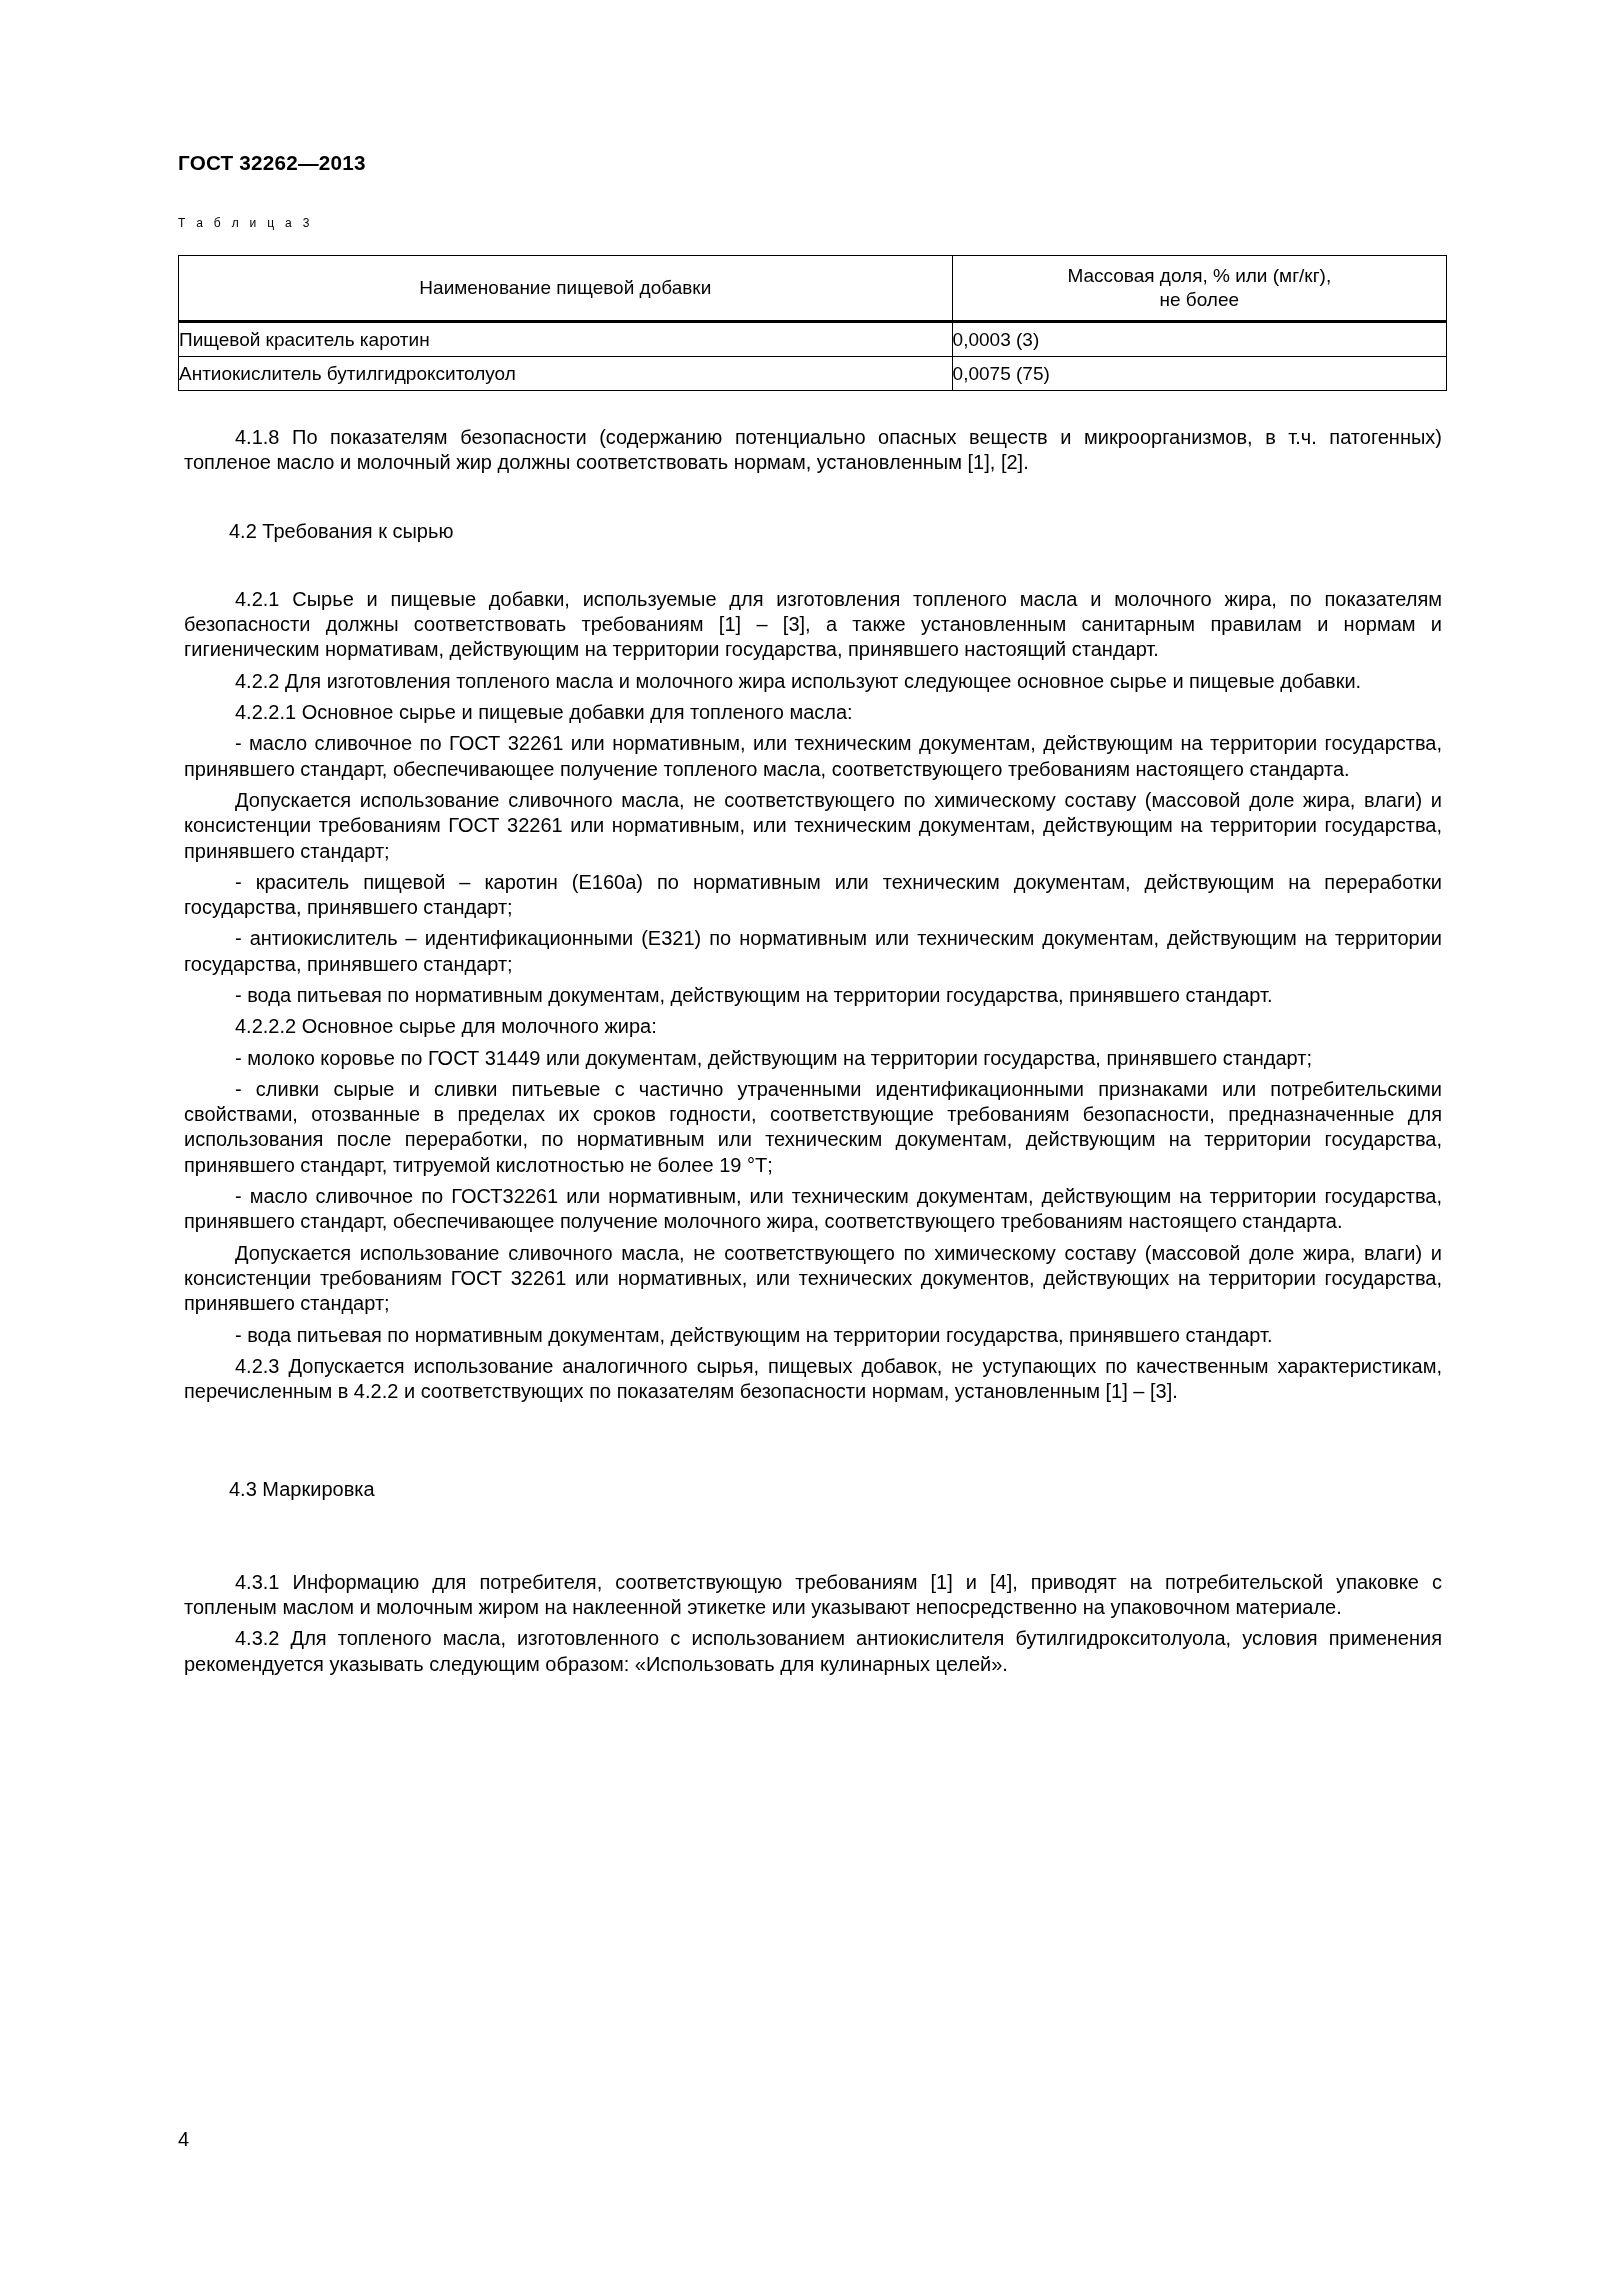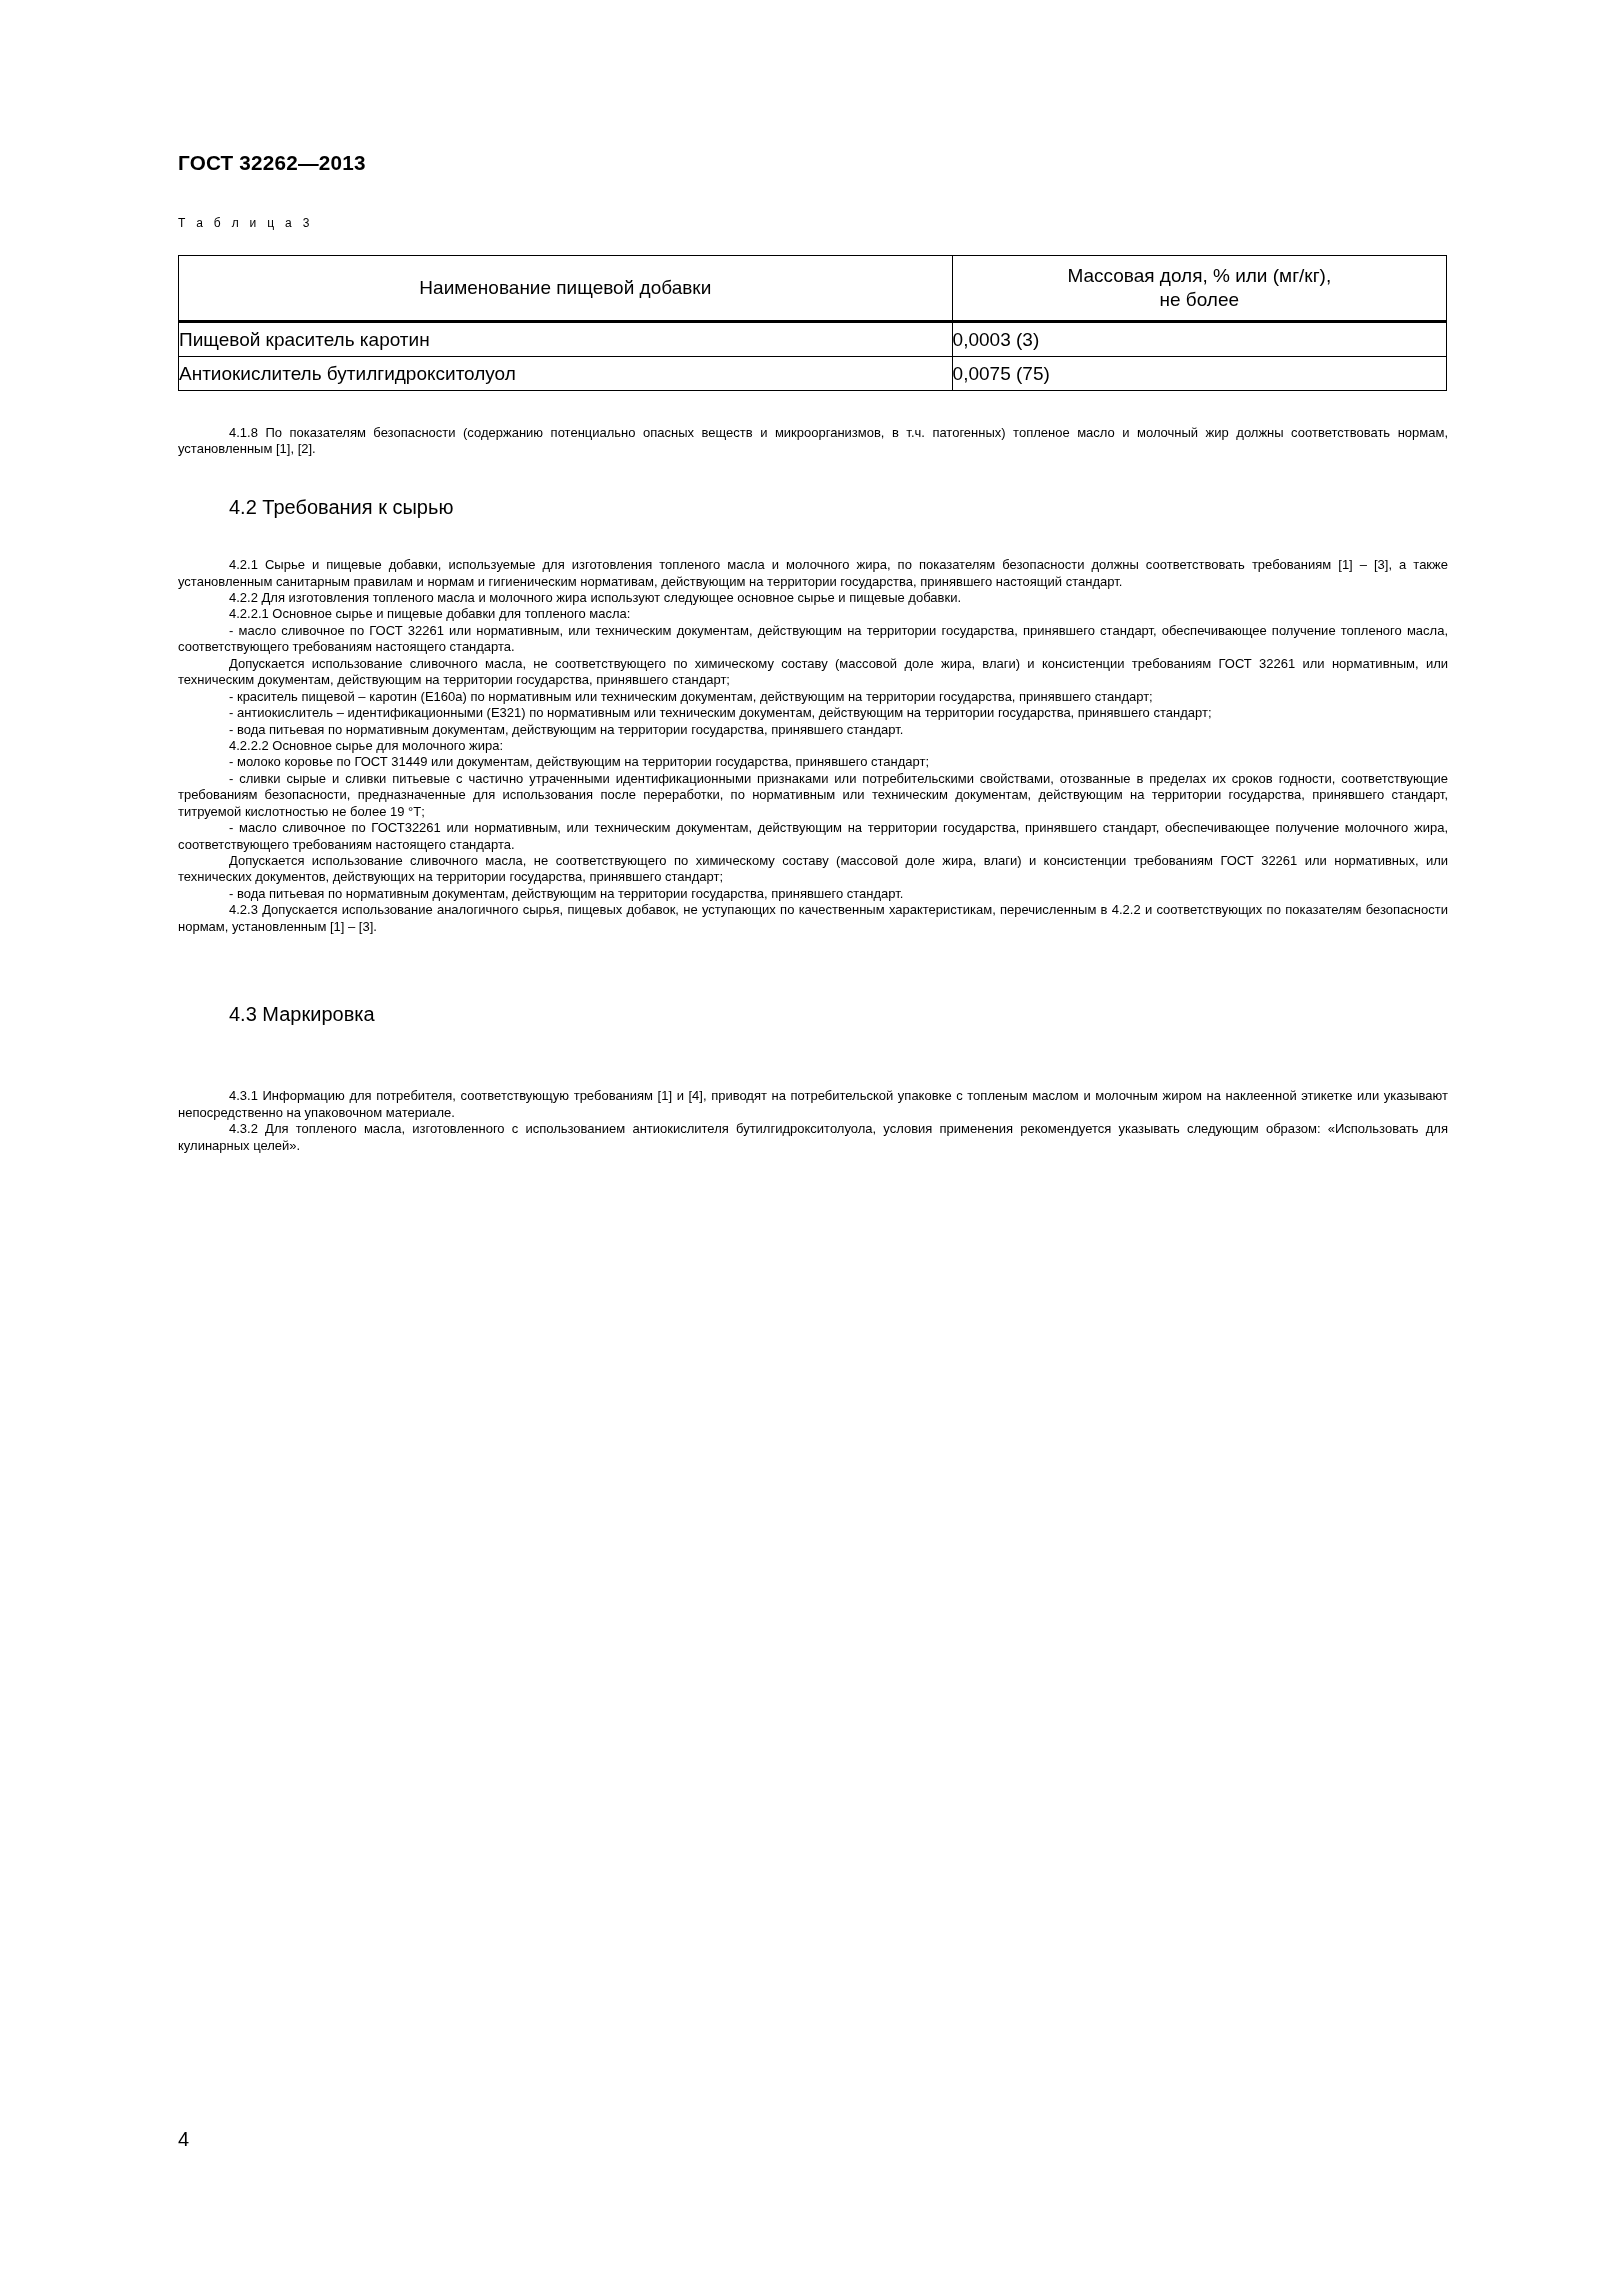--- a/index.html
+++ b/index.html
@@ -63,25 +63,25 @@
   table.spec-table tbody td {
     height: 33px;
     line-height: 1.25;
   }
   .col-name  { width: 773px; }
   .col-value { width: 494px; }
   td.cell-name  { text-align: left;   padding-left: 9.2px; }
   td.cell-value { text-align: left; }
 
   p.para {
-    font-size: 13px;
+    font-size: 20px;
     line-height: 1.265;
     text-align: justify;
     text-justify: inter-word;
-    margin: 0;
+    margin: 6px;
     hyphens: none;
   }
   p.para.indent { text-indent: 51px; }
   p.first-after-table { margin-top: 34px; }
 
   h2.section-heading {
     font-size: 20px;
     font-weight: normal;
     margin: 0;
     text-indent: 51px;
@@ -140,21 +140,21 @@
 
     <div class="sp-before-heading"></div>
     <h2 class="section-heading">4.2 Требования к сырью</h2>
     <div class="sp-after-heading"></div>
 
     <p class="para indent">4.2.1 Сырье и пищевые добавки, используемые для изготовления топленого масла и молочного жира, по показателям безопасности должны соответствовать требованиям [1] – [3], а также установленным санитарным правилам и нормам и гигиеническим нормативам, действующим на территории государства, принявшего настоящий стандарт.</p>
     <p class="para indent">4.2.2 Для изготовления топленого масла и молочного жира используют следующее основное сырье и пищевые добавки.</p>
     <p class="para indent">4.2.2.1 Основное сырье и пищевые добавки для топленого масла:</p>
     <p class="para indent">- масло сливочное по ГОСТ 32261 или нормативным, или техническим документам, действующим на территории государства, принявшего стандарт, обеспечивающее получение топленого масла, соответствующего требованиям настоящего стандарта.</p>
     <p class="para indent">Допускается использование сливочного масла, не соответствующего по химическому составу (массовой доле жира, влаги) и консистенции требованиям ГОСТ 32261 или нормативным, или техническим документам, действующим на территории государства, принявшего стандарт;</p>
-    <p class="para indent">- краситель пищевой – каротин (Е160а) по нормативным или техническим документам, действующим на территории государства, принявшего стандарт;</p>
+    <p class="para indent">- краситель пищевой – каротин (Е160а) по нормативным или техническим документам, действующим на переработки государства, принявшего стандарт;</p>
     <p class="para indent">- антиокислитель – идентификационными (Е321) по нормативным или техническим документам, действующим на территории государства, принявшего стандарт;</p>
     <p class="para indent">- вода питьевая по нормативным документам, действующим на территории государства, принявшего стандарт.</p>
     <p class="para indent">4.2.2.2 Основное сырье для молочного жира:</p>
     <p class="para indent">- молоко коровье по ГОСТ 31449 или документам, действующим на территории государства, принявшего стандарт;</p>
     <p class="para indent">- сливки сырые и сливки питьевые с частично утраченными идентификационными признаками или потребительскими свойствами, отозванные в пределах их сроков годности, соответствующие требованиям безопасности, предназначенные для использования после переработки, по нормативным или техническим документам, действующим на территории государства, принявшего стандарт, титруемой кислотностью не более 19 °Т;</p>
     <p class="para indent">- масло сливочное по ГОСТ32261 или нормативным, или техническим документам, действующим на территории государства, принявшего стандарт, обеспечивающее получение молочного жира, соответствующего требованиям настоящего стандарта.</p>
     <p class="para indent">Допускается использование сливочного масла, не соответствующего по химическому составу (массовой доле жира, влаги) и консистенции требованиям ГОСТ 32261 или нормативных, или технических документов, действующих на территории государства, принявшего стандарт;</p>
     <p class="para indent">- вода питьевая по нормативным документам, действующим на территории государства, принявшего стандарт.</p>
     <p class="para indent">4.2.3 Допускается использование аналогичного сырья, пищевых добавок, не уступающих по качественным характеристикам, перечисленным в 4.2.2 и соответствующих по показателям безопасности нормам, установленным [1] – [3].</p>
 

